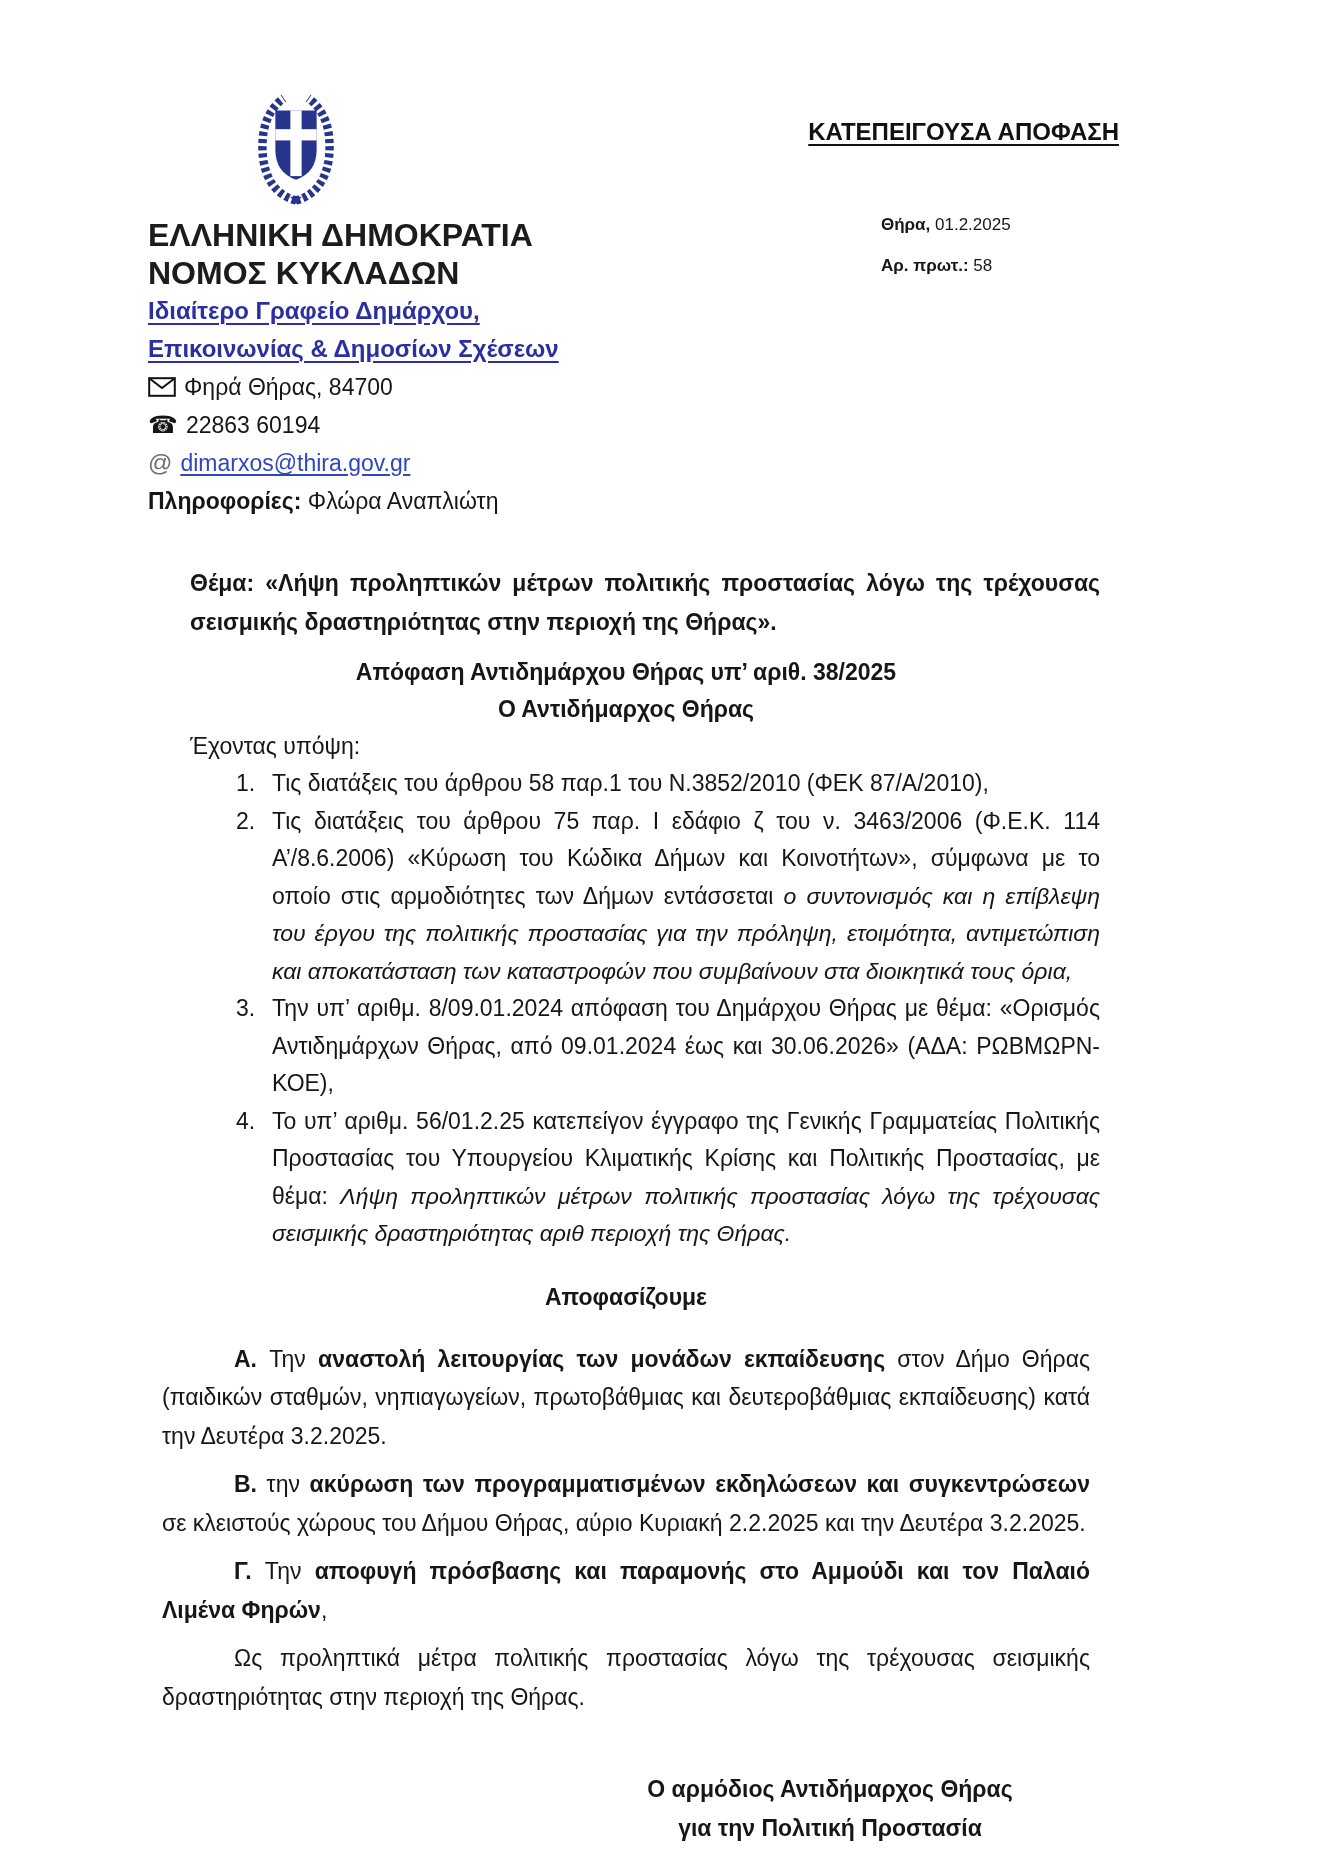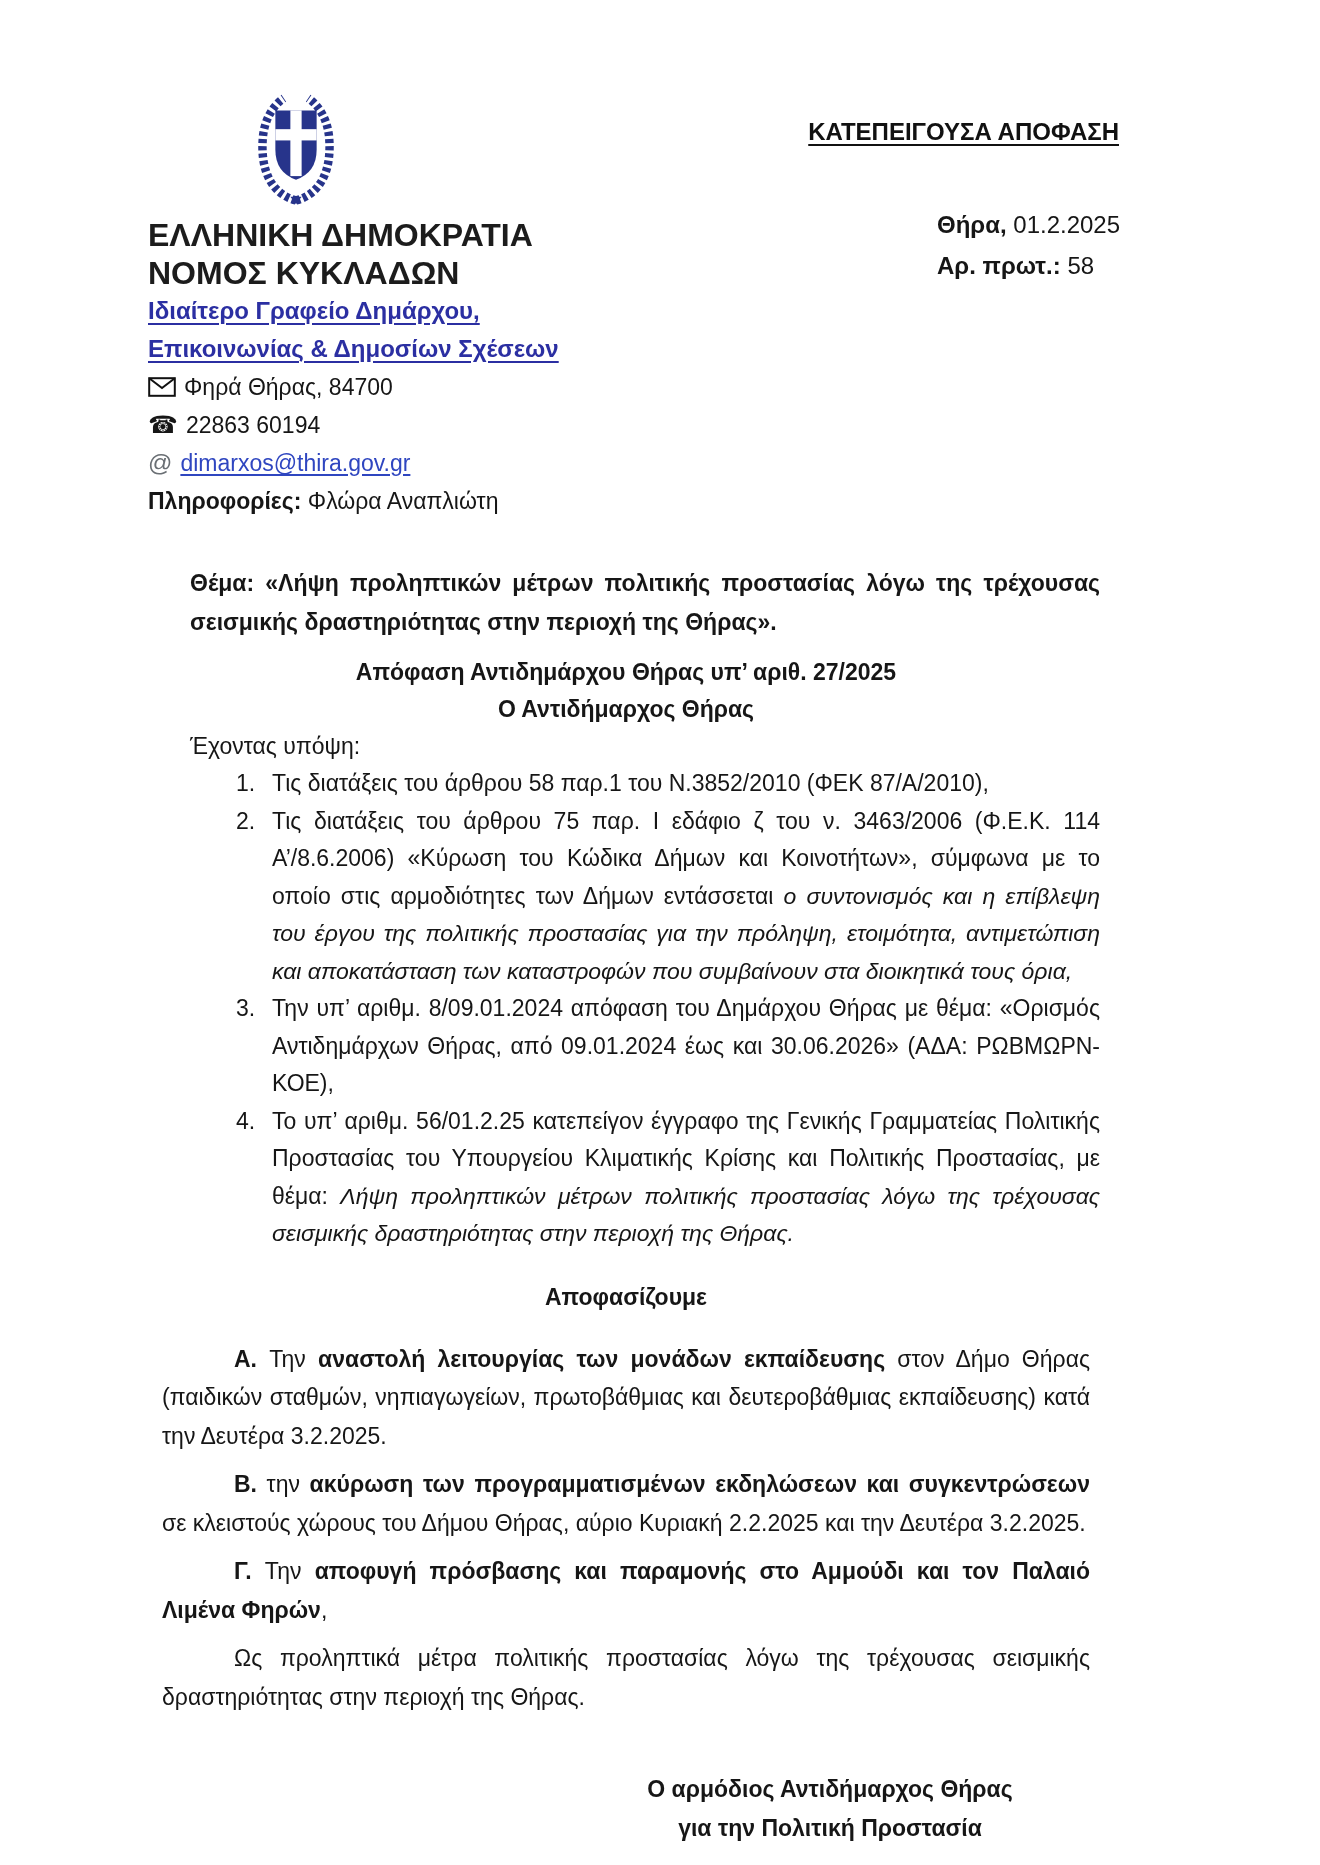--- a/index.html
+++ b/index.html
@@ -27,21 +27,21 @@
   .lh-line-blue  {
     font-weight:bold; font-size:24px; white-space:nowrap;
     text-decoration:underline; text-underline-offset:4px; text-decoration-thickness:2px;
   }
   .lh-contact { display:flex; align-items:center; gap:8px; font-size:23px; white-space:nowrap; }
   .glyph-icon { font-size:24px; line-height:1; }
   .at-glyph { color:#6a6f74; font-size:24px; }
   .email-link { text-decoration:underline; text-underline-offset:3px; cursor:pointer; }
   .info-line { font-size:23px; white-space:nowrap; }
   .info-label { font-weight:bold; }
-  .reference { position:absolute; left:937px; top:204px; line-height:41px; font-size:24px; white-space:nowrap; }
+  .reference { position:absolute; left:881px; top:204px; line-height:41px; font-size:17px; white-space:nowrap; }
   .ref-bold { font-weight:bold; }
   
   .doc-body { padding:0 152px; }
   .subject {
     margin:6px 0 12px 38px;
     font-weight:bold; text-align:justify; line-height:39px;
   }
   .center-bold { text-align:center; font-weight:bold; line-height:37px; }
   .intro-line { margin-left:38px; line-height:37px; }
   .hr-list { }
@@ -116,41 +116,41 @@
       <div>
         <span class="ref-bold">Αρ. πρωτ.:</span><span>  58</span>
       </div>
     </div>
   </div>
 
   <div class="doc-body">
 
     <p class="subject"><span>Θέμα:</span><span> «Λήψη προληπτικών μέτρων πολιτικής προστασίας λόγω της τρέχουσας σεισμικής δραστηριότητας στην περιοχή της Θήρας».</span></p>
 
-    <div class="center-bold">Απόφαση Αντιδημάρχου Θήρας υπ’ αριθ. 27/2025</div>
+    <div class="center-bold">Απόφαση Αντιδημάρχου Θήρας υπ’ αριθ. 38/2025</div>
     <div class="center-bold">Ο Αντιδήμαρχος Θήρας</div>
 
     <div class="intro-line">Έχοντας υπόψη:</div>
 
     <div class="hr-list" id="hr-list">
         <div class="hr-item">
           <span class="hr-num">1.</span>
           <div class="hr-text"><span class="run-normal">Τις διατάξεις του άρθρου 58 παρ.1 του Ν.3852/2010 (ΦΕΚ 87/Α/2010),</span></div>
         </div>
         <div class="hr-item">
           <span class="hr-num">2.</span>
           <div class="hr-text"><span class="run-normal">Τις διατάξεις του άρθρου 75 παρ. Ι εδάφιο ζ του ν. 3463/2006 (Φ.Ε.Κ. 114 Α’/8.6.2006) «Κύρωση του Κώδικα Δήμων και Κοινοτήτων», σύμφωνα με το οποίο στις αρμοδιότητες των Δήμων εντάσσεται </span><span class="run-italic">ο συντονισμός και η επίβλεψη του έργου της πολιτικής προστασίας για την πρόληψη, ετοιμότητα, αντιμετώπιση και αποκατάσταση των καταστροφών που συμβαίνουν στα διοικητικά τους όρια,</span></div>
         </div>
         <div class="hr-item">
           <span class="hr-num">3.</span>
           <div class="hr-text"><span class="run-normal">Την υπ’ αριθμ. 8/09.01.2024 απόφαση του Δημάρχου Θήρας με θέμα: «Ορισμός Αντιδημάρχων Θήρας, από 09.01.2024 έως και 30.06.2026» (ΑΔΑ: ΡΩΒΜΩΡΝ-ΚΟΕ),</span></div>
         </div>
         <div class="hr-item">
           <span class="hr-num">4.</span>
-          <div class="hr-text"><span class="run-normal">Το υπ’  αριθμ. 56/01.2.25 κατεπείγον έγγραφο της Γενικής Γραμματείας Πολιτικής Προστασίας του Υπουργείου Κλιματικής Κρίσης και Πολιτικής Προστασίας, με θέμα: </span><span class="run-italic">Λήψη προληπτικών μέτρων πολιτικής προστασίας λόγω της τρέχουσας σεισμικής δραστηριότητας στην περιοχή της Θήρας.</span></div>
+          <div class="hr-text"><span class="run-normal">Το υπ’  αριθμ. 56/01.2.25 κατεπείγον έγγραφο της Γενικής Γραμματείας Πολιτικής Προστασίας του Υπουργείου Κλιματικής Κρίσης και Πολιτικής Προστασίας, με θέμα: </span><span class="run-italic">Λήψη προληπτικών μέτρων πολιτικής προστασίας λόγω της τρέχουσας σεισμικής δραστηριότητας αριθ περιοχή της Θήρας.</span></div>
         </div>
       </div>
 
     <div class="center-bold decide-heading">Αποφασίζουμε</div>
 
     <div id="decisions">
         <p class="para"><span class="run-bold">Α. </span><span class="run-normal">Την </span><span class="run-bold">αναστολή λειτουργίας των μονάδων εκπαίδευσης</span><span class="run-normal"> στον Δήμο Θήρας (παιδικών σταθμών, νηπιαγωγείων, πρωτοβάθμιας και δευτεροβάθμιας εκπαίδευσης) κατά την Δευτέρα 3.2.2025.</span></p>
         <p class="para"><span class="run-bold">Β. </span><span class="run-normal">την </span><span class="run-bold">ακύρωση των προγραμματισμένων εκδηλώσεων και συγκεντρώσεων</span><span class="run-normal"> σε κλειστούς χώρους του Δήμου Θήρας, αύριο Κυριακή 2.2.2025 και την Δευτέρα 3.2.2025.</span></p>
         <p class="para"><span class="run-bold">Γ. </span><span class="run-normal">Την </span><span class="run-bold">αποφυγή πρόσβασης και παραμονής στο Αμμούδι και τον Παλαιό Λιμένα Φηρών</span><span class="run-normal">,</span></p>
         <p class="para"><span class="run-normal">Ως προληπτικά μέτρα πολιτικής προστασίας λόγω της τρέχουσας σεισμικής δραστηριότητας στην περιοχή της Θήρας.</span></p>

